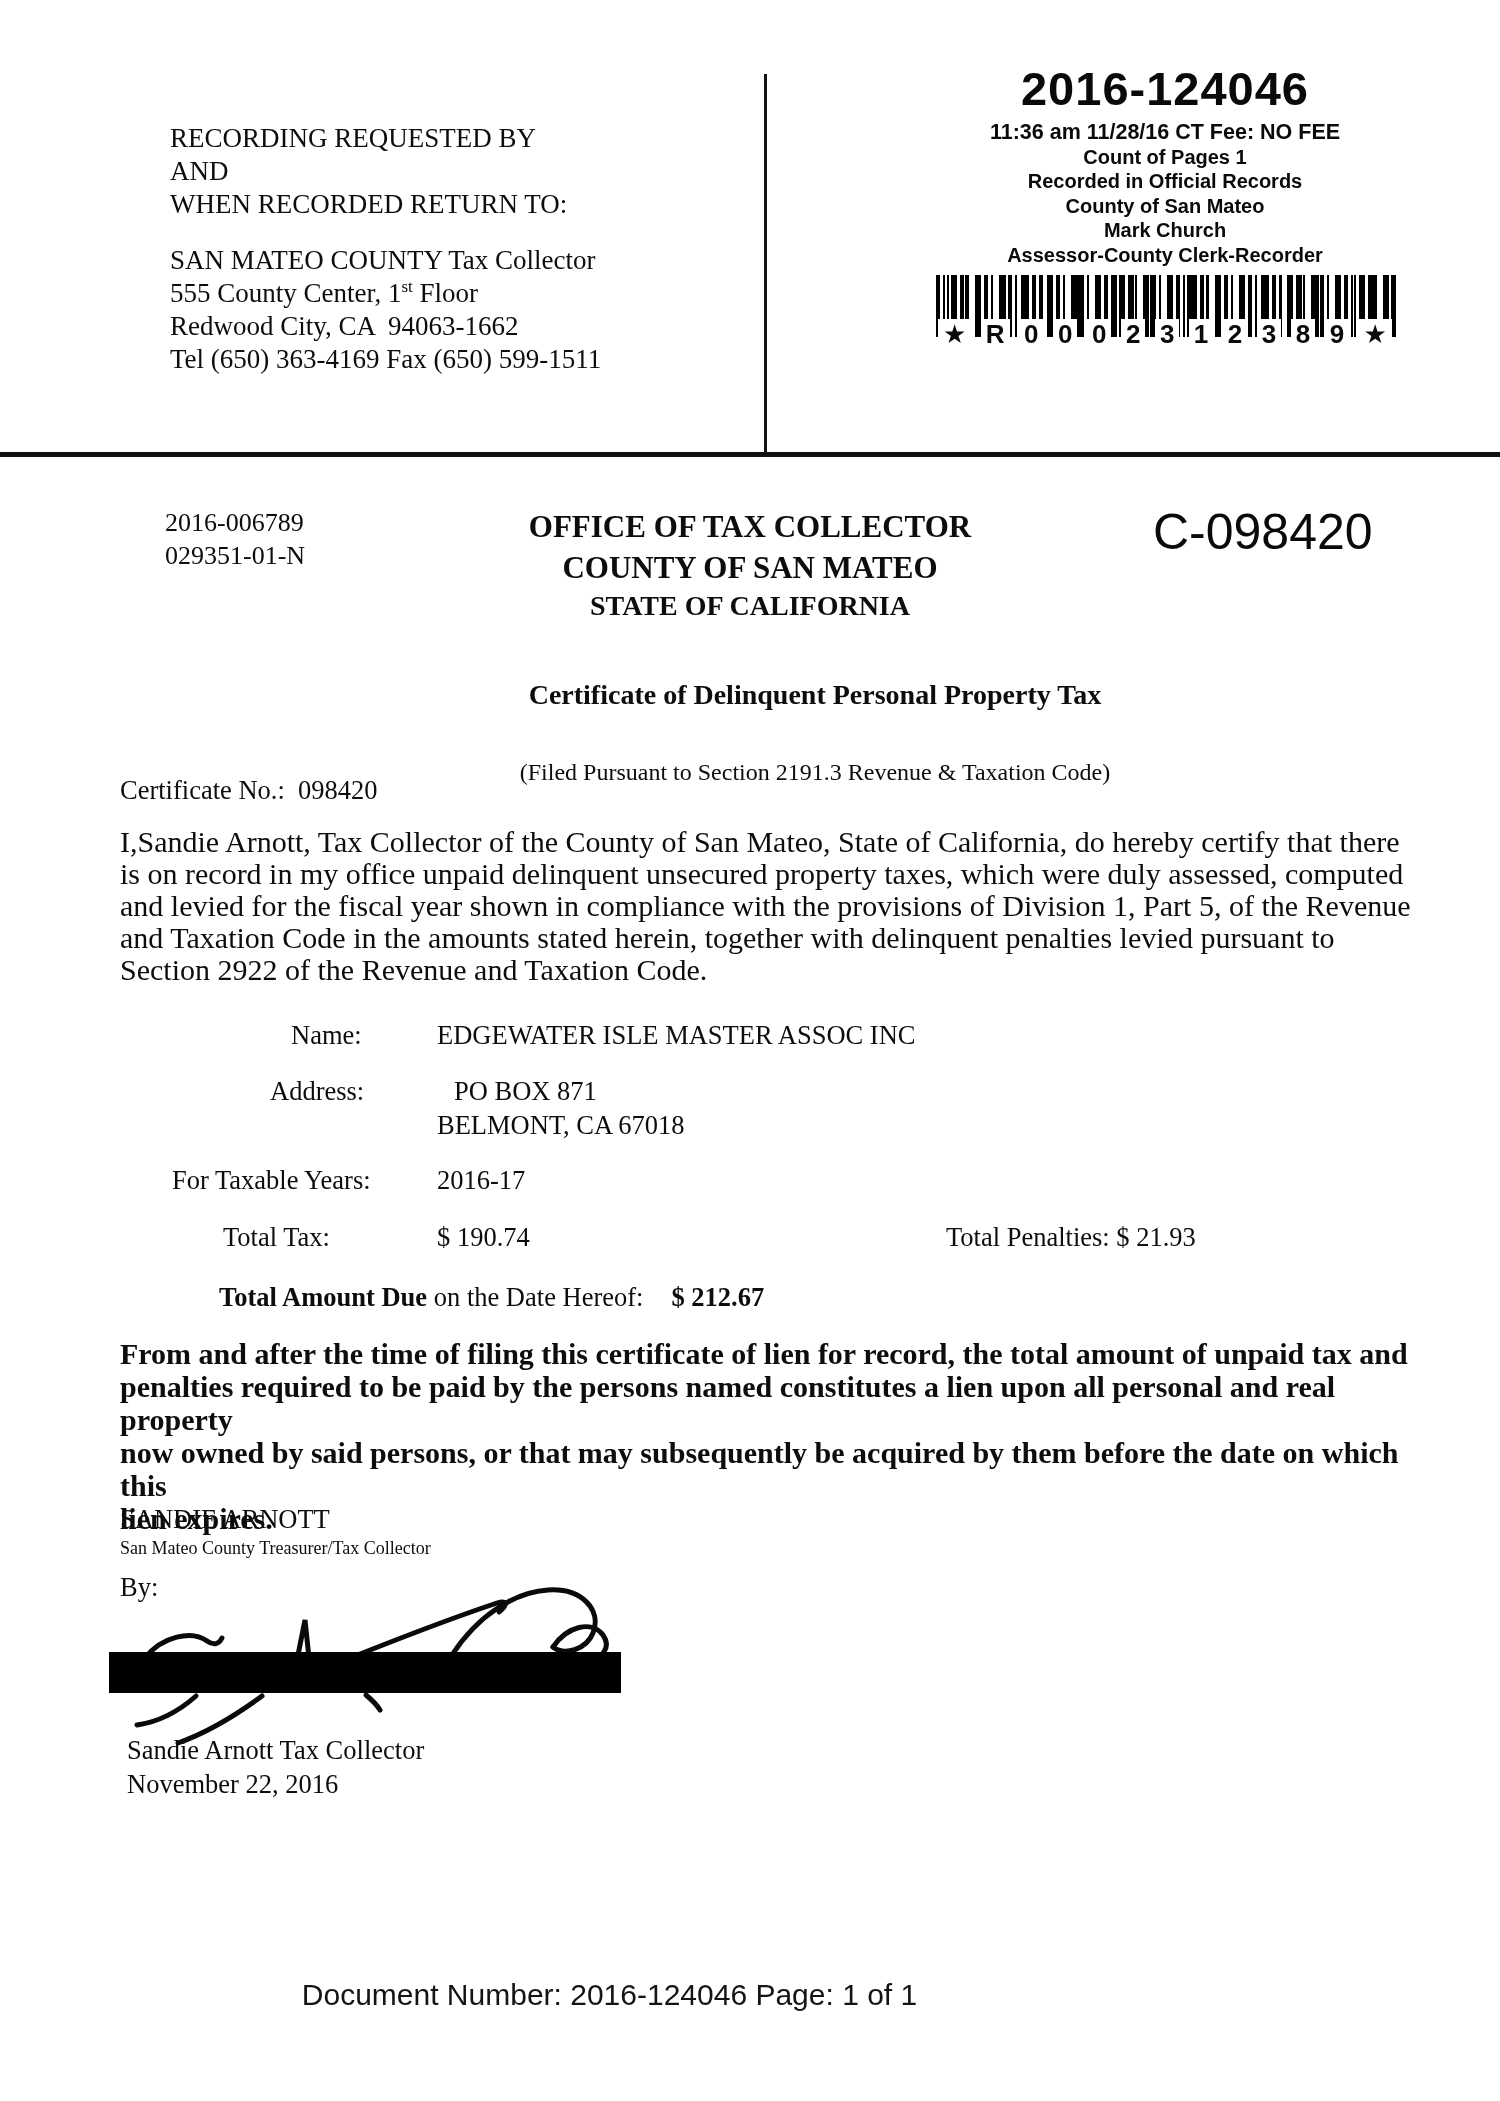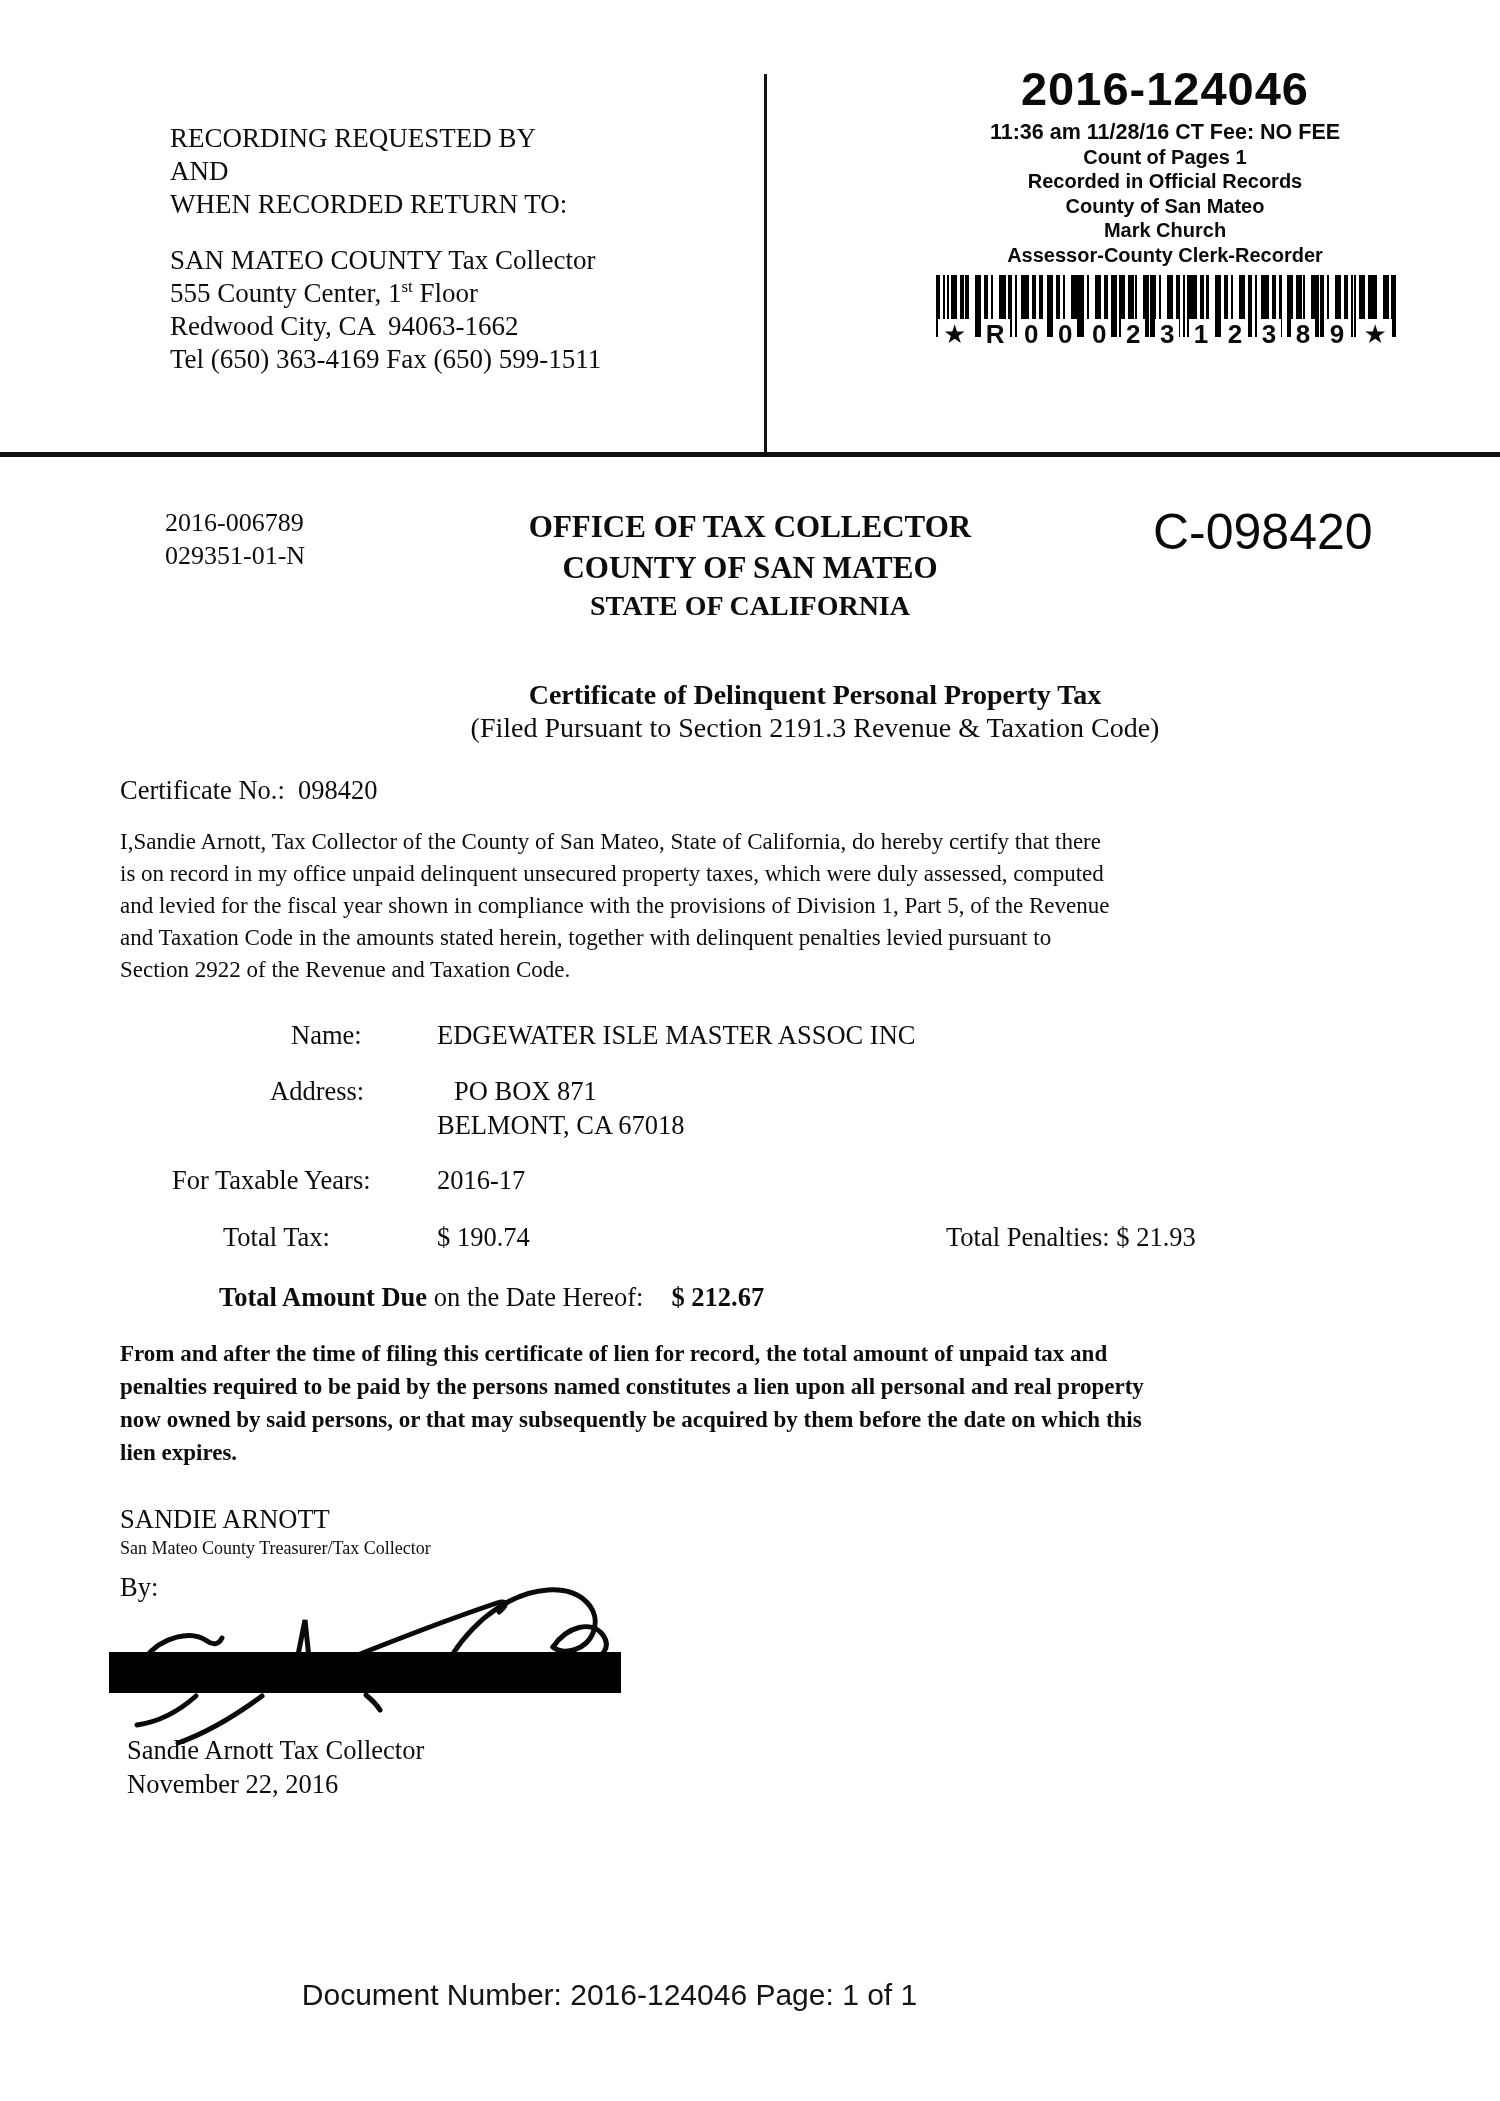--- a/index.html
+++ b/index.html
@@ -45,25 +45,25 @@
   
   .case-numbers{left:165px;top:506px;font-size:26px;line-height:33px;}
   .office-header{left:400px;top:506px;width:700px;text-align:center;font-weight:bold;}
   .office-line1,.office-line2{font-size:31px;line-height:41px;}
   .office-line3{font-size:28px;line-height:36px;}
   .ref-number{left:1153px;top:506px;font-family:"Liberation Sans","DejaVu Sans",sans-serif;
               font-size:50px;line-height:52px;color:#0a0a0a;}
 
   .cert-title-wrap{left:465px;top:678px;width:700px;text-align:center;}
   .cert-title{font-size:28px;font-weight:bold;line-height:34px;}
-  .cert-subtitle{font-size:28px;line-height:32px;}
+  .cert-subtitle{font-size:24px;line-height:32px;margin-top:44px;}
 
   .cert-no{left:120px;top:775px;font-size:26.5px;}
 
-  .para{left:120px;width:1300px;font-size:23px;line-height:32px;}
+  .para{left:120px;width:1300px;font-size:30px;line-height:32px;}
   .para1{top:826px;}
   .para2{top:1337px;line-height:33px;font-weight:bold;}
 
   
   .dl{font-size:26.5px;line-height:31px;}
   .lbl-name{left:291px;top:1020px;}   .val-name{left:437px;top:1020px;}
   .lbl-addr{left:270px;top:1076px;}   .val-addr1{left:454px;top:1076px;} .val-addr2{left:437px;top:1110px;}
   .lbl-years{left:172px;top:1165px;}  .val-years{left:437px;top:1165px;}
   .lbl-tax{left:223px;top:1222px;}    .val-tax{left:437px;top:1222px;}   .val-pen{left:946px;top:1222px;}
   .row-due{left:219px;top:1282px;font-size:26.5px;}

